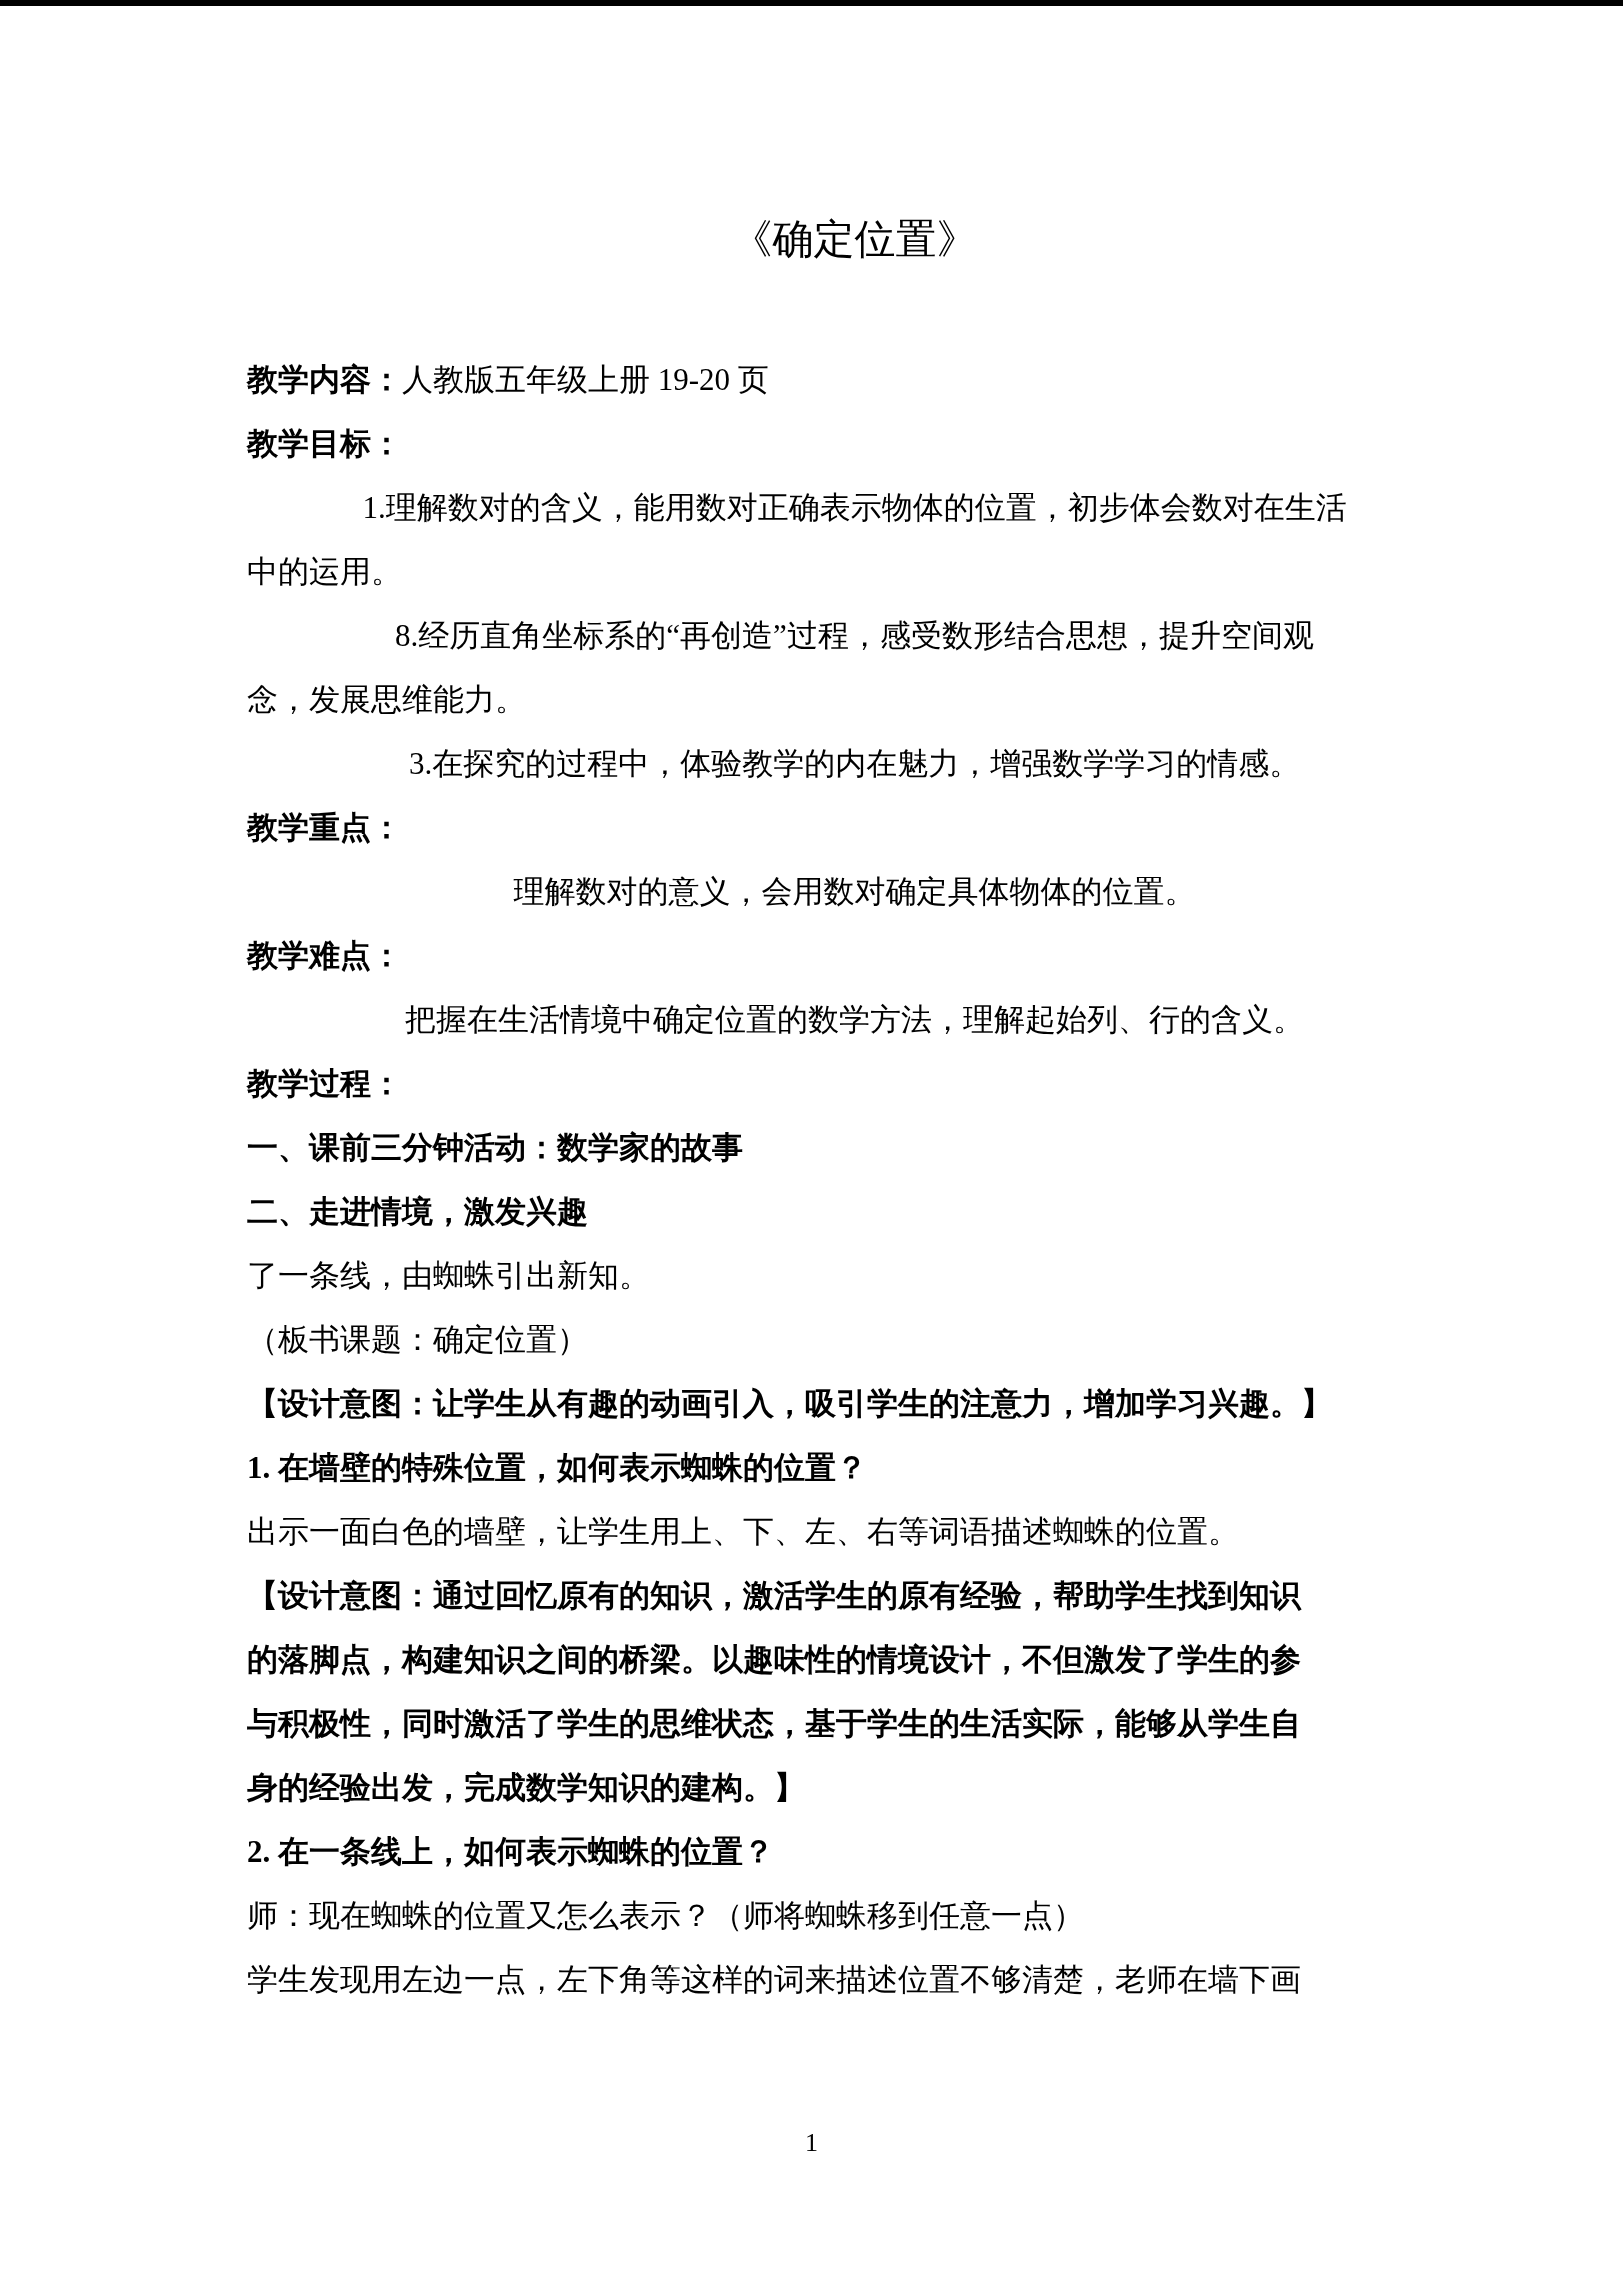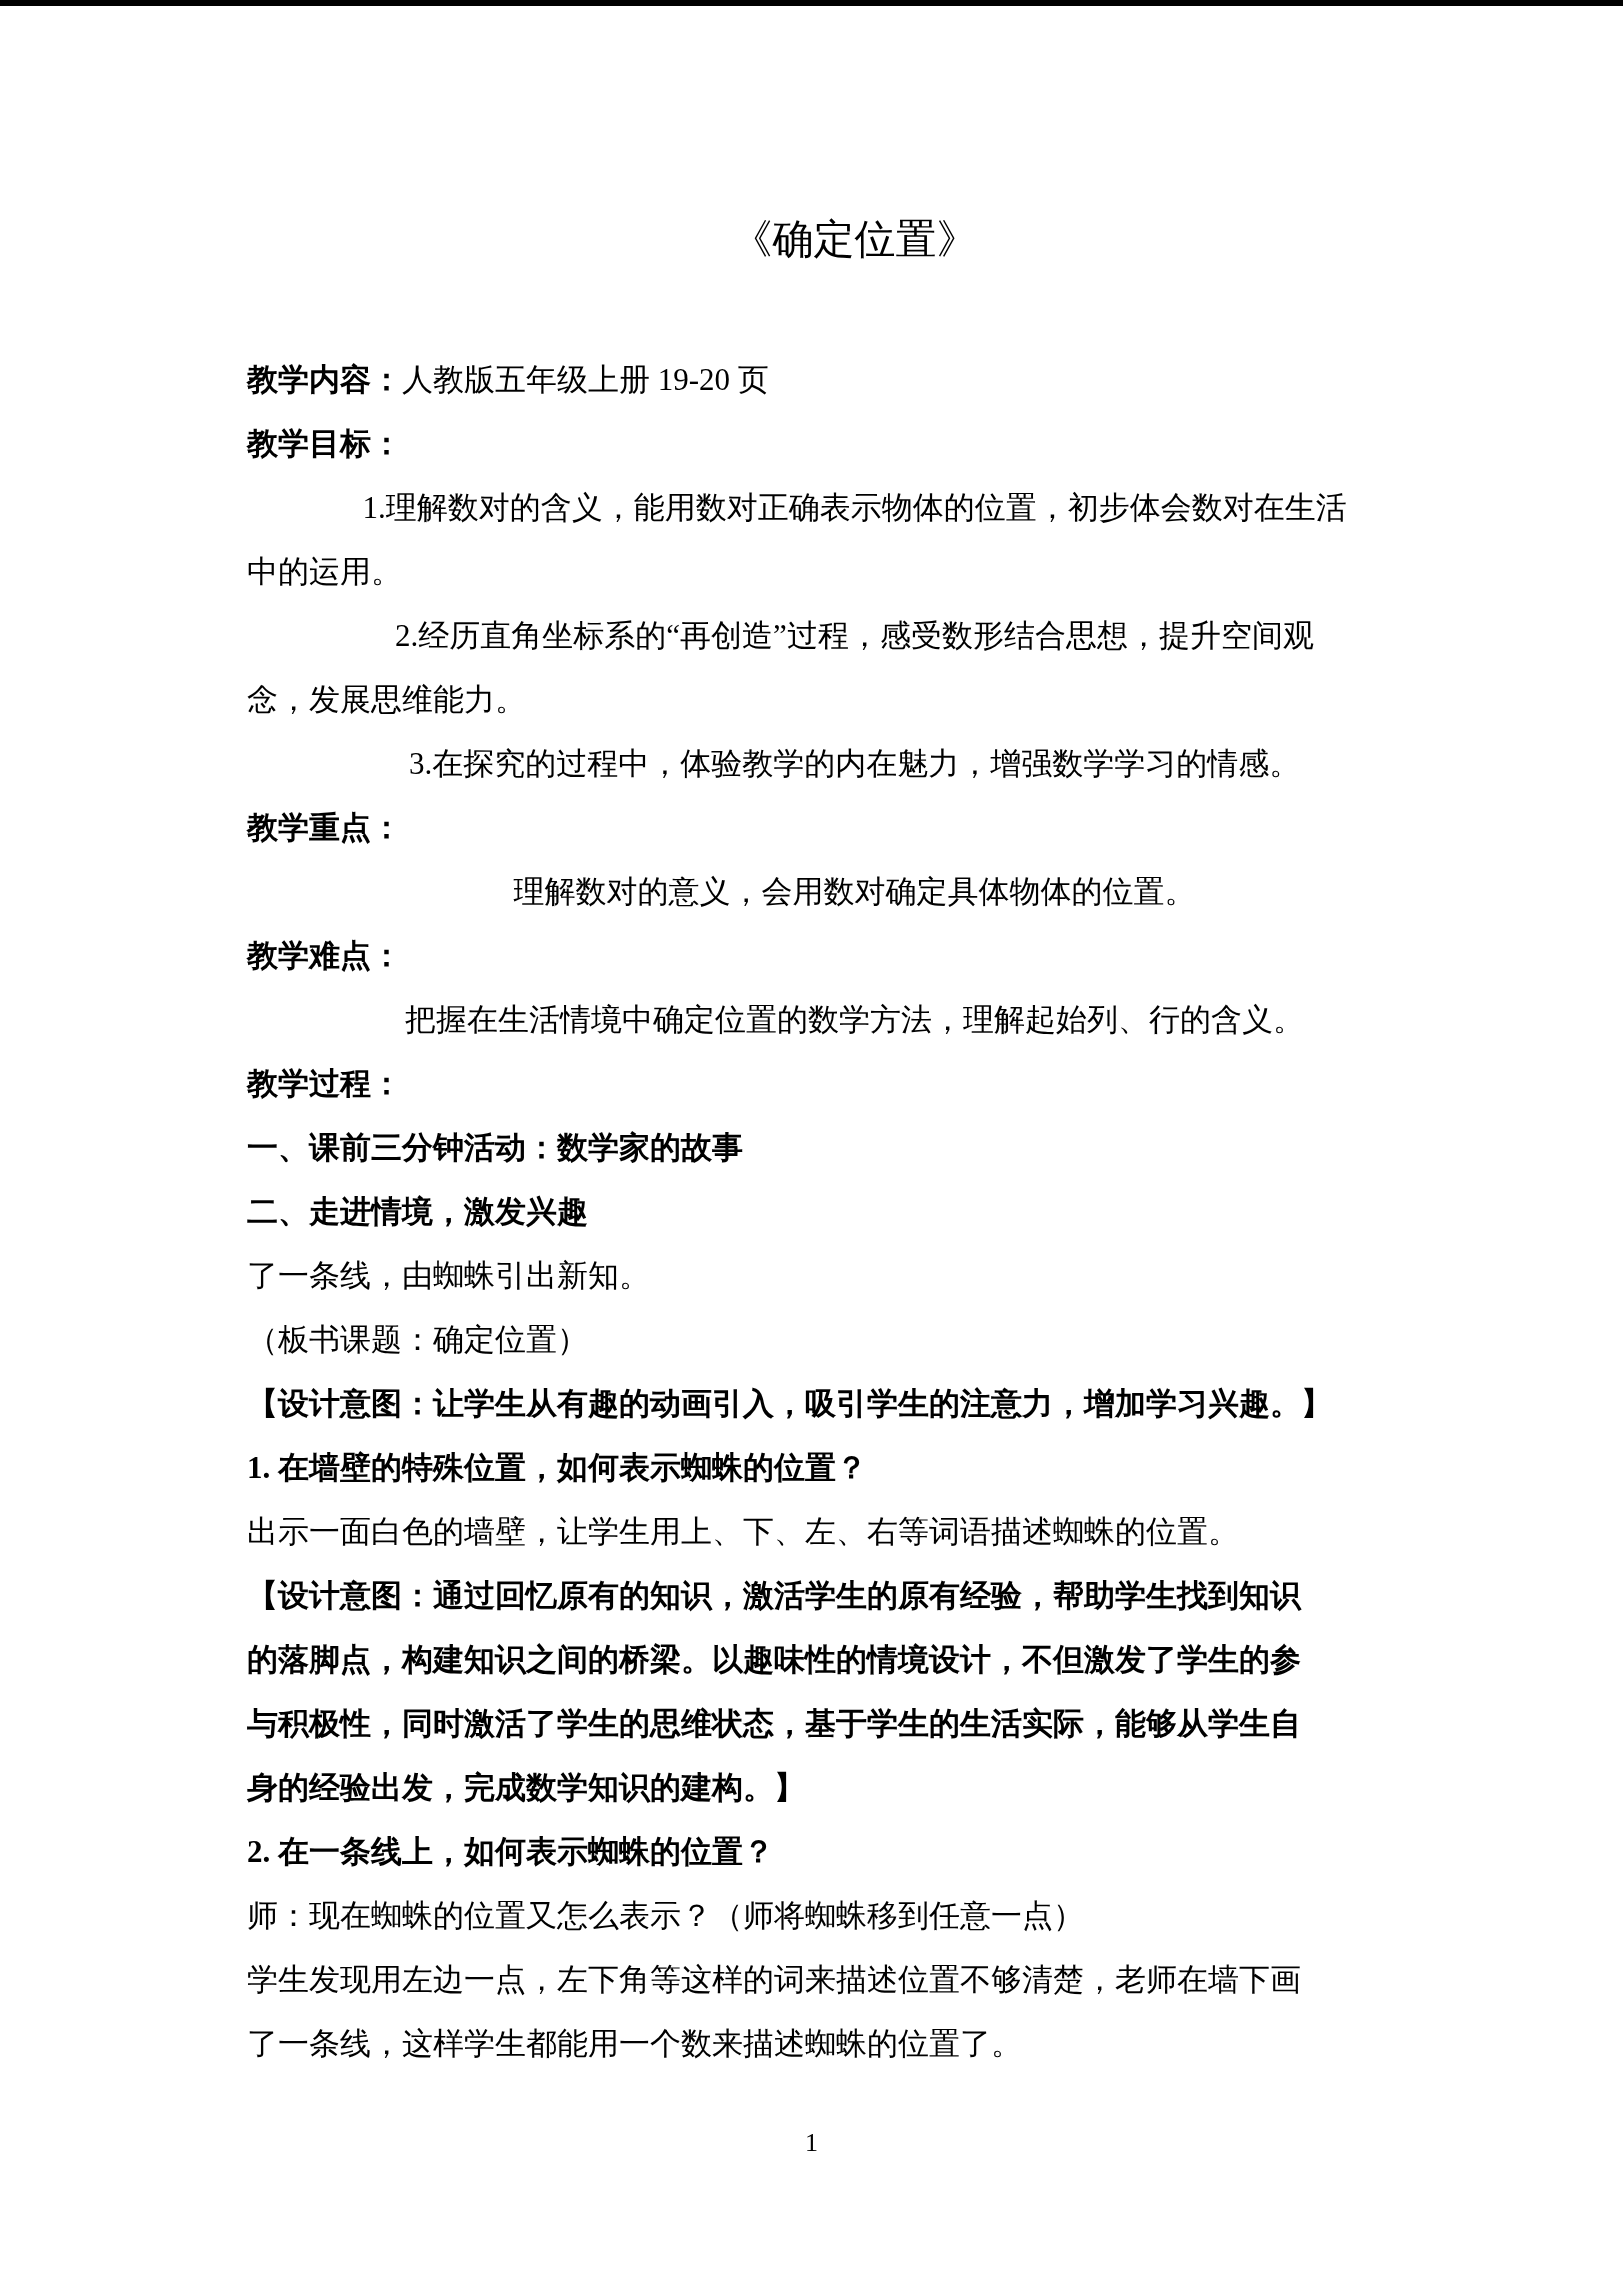--- a/index.html
+++ b/index.html
@@ -73,21 +73,21 @@
 <body>
 
 <div class="page">
   <div class="top-bar"></div>
   <h1 class="doc-title">《确定位置》</h1>
   <div class="doc-body" id="doc-body">
       <div class="line"><span class="seg bold">教学内容：</span><span class="seg">人教版五年级上册 19-20 页</span></div>
       <div class="line"><span class="seg bold">教学目标：</span></div>
       <div class="line indent"><span class="seg">1.理解数对的含义，能用数对正确表示物体的位置，初步体会数对在生活</span></div>
       <div class="line"><span class="seg">中的运用。</span></div>
-      <div class="line indent"><span class="seg">2.经历直角坐标系的“再创造”过程，感受数形结合思想，提升空间观</span></div>
+      <div class="line indent"><span class="seg">8.经历直角坐标系的“再创造”过程，感受数形结合思想，提升空间观</span></div>
       <div class="line"><span class="seg">念，发展思维能力。</span></div>
       <div class="line indent"><span class="seg">3.在探究的过程中，体验教学的内在魅力，增强数学学习的情感。</span></div>
       <div class="line"><span class="seg bold">教学重点：</span></div>
       <div class="line indent"><span class="seg">理解数对的意义，会用数对确定具体物体的位置。</span></div>
       <div class="line"><span class="seg bold">教学难点：</span></div>
       <div class="line indent"><span class="seg">把握在生活情境中确定位置的数学方法，理解起始列、行的含义。</span></div>
       <div class="line"><span class="seg bold">教学过程：</span></div>
       <div class="line"><span class="seg bold">一、课前三分钟活动：数学家的故事</span></div>
       <div class="line"><span class="seg bold">二、走进情境，激发兴趣</span></div>
       <div class="line"><span class="seg">了一条线，由蜘蛛引出新知。</span></div>
@@ -95,17 +95,16 @@
       <div class="line"><span class="seg bold">【设计意图：让学生从有趣的动画引入，吸引学生的注意力，增加学习兴趣。】</span></div>
       <div class="line"><span class="seg bold">1. 在墙壁的特殊位置，如何表示蜘蛛的位置？</span></div>
       <div class="line"><span class="seg">出示一面白色的墙壁，让学生用上、下、左、右等词语描述蜘蛛的位置。</span></div>
       <div class="line"><span class="seg bold">【设计意图：通过回忆原有的知识，激活学生的原有经验，帮助学生找到知识</span></div>
       <div class="line"><span class="seg bold">的落脚点，构建知识之间的桥梁。以趣味性的情境设计，不但激发了学生的参</span></div>
       <div class="line"><span class="seg bold">与积极性，同时激活了学生的思维状态，基于学生的生活实际，能够从学生自</span></div>
       <div class="line"><span class="seg bold">身的经验出发，完成数学知识的建构。】</span></div>
       <div class="line"><span class="seg bold">2. 在一条线上，如何表示蜘蛛的位置？</span></div>
       <div class="line"><span class="seg">师：现在蜘蛛的位置又怎么表示？（师将蜘蛛移到任意一点）</span></div>
       <div class="line"><span class="seg">学生发现用左边一点，左下角等这样的词来描述位置不够清楚，老师在墙下画</span></div>
-      <div class="line"><span class="seg">了一条线，这样学生都能用一个数来描述蜘蛛的位置了。</span></div>
     </div>
   <div class="page-number">1</div>
 </div>
 
 
 </body></html>

